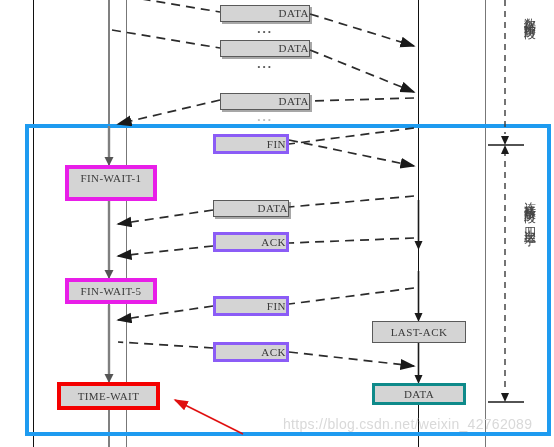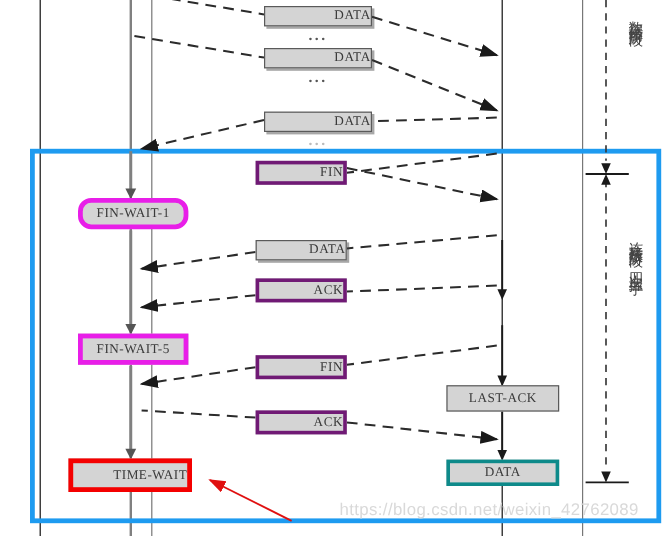--- a/index.html
+++ b/index.html
@@ -15,21 +15,21 @@
 
   
   #blue-rect{position:absolute;left:25px;top:124px;width:526px;height:312px;
              border:4px solid #1e9bf0;box-sizing:border-box;background:transparent;}
 
   
   .msgbox{position:absolute;box-sizing:border-box;background:#d4d4d4;
           border:1px solid #5a5a5a;text-align:right;color:#3a3a3a;
           font-size:11px;letter-spacing:.5px;line-height:15px;
           box-shadow:2px 2px 0 rgba(60,60,60,.45);}
-  .msgbox.hi{border:3px solid #701a75;box-shadow:none;}
+  .msgbox.hi{border:3px solid #8b5cf6;box-shadow:none;}
 
   
   .statebox{position:absolute;box-sizing:border-box;background:#d4d4d4;
             border:1px solid #5a5a5a;text-align:center;color:#3a3a3a;
             font-size:11px;letter-spacing:.4px;line-height:19px;}
   .statebox.magenta{border:4px solid #e81ee8;}
   .statebox.teal{border:3px solid #0e8a8a;}
   .statebox.red{border:4px solid #f40000;}
 
   .ellipsis{position:absolute;text-align:center;color:#555;font-size:13px;
@@ -144,23 +144,23 @@
   <div class="ellipsis" style="left:220px;top:56px;width:90px;">...</div>
   <div class="msgbox" style="left:220px;top:93px;width:90px;height:17px;">DATA</div>
   <div class="ellipsis" style="left:220px;top:109px;width:90px;color:#bbb;">...</div>
 
   <div class="msgbox hi" style="left:213px;top:134px;width:76px;height:20px;line-height:14px;">FIN</div>
   <div class="msgbox" style="left:213px;top:200px;width:76px;height:17px;">DATA</div>
   <div class="msgbox hi" style="left:213px;top:232px;width:76px;height:20px;line-height:14px;">ACK</div>
   <div class="msgbox hi" style="left:213px;top:296px;width:76px;height:20px;line-height:14px;">FIN</div>
   <div class="msgbox hi" style="left:213px;top:342px;width:76px;height:20px;line-height:14px;">ACK</div>
 
-  <div class="statebox magenta" style="left:65px;top:165px;width:92px;height:26px;line-height:18px;border-radius:11px;">FIN-WAIT-1</div>
+  <div class="statebox magenta" style="left:65px;top:165px;width:92px;height:36px;line-height:18px;">FIN-WAIT-1</div>
   <div class="statebox magenta" style="left:65px;top:278px;width:92px;height:26px;line-height:18px;">FIN-WAIT-5</div>
-  <div class="statebox red" style="left:57px;top:382px;width:103px;height:28px;line-height:20px;text-align:right;">TIME-WAIT</div>
+  <div class="statebox red" style="left:57px;top:382px;width:103px;height:28px;line-height:20px;">TIME-WAIT</div>
 
   <div class="statebox" style="left:372px;top:321px;width:94px;height:22px;line-height:20px;">LAST-ACK</div>
   <div class="statebox teal" style="left:372px;top:383px;width:94px;height:22px;line-height:16px;">DATA</div>
 
   <div class="cn-label" style="left:522px;top:8px;">数据传输阶段</div>
   <div class="cn-label" style="left:522px;top:192px;">连接释放阶段：四次握手</div>
 
   <div class="watermark" style="left:283px;top:416px;">https://blog.csdn.net/weixin_42762089</div>
 
 </div>

